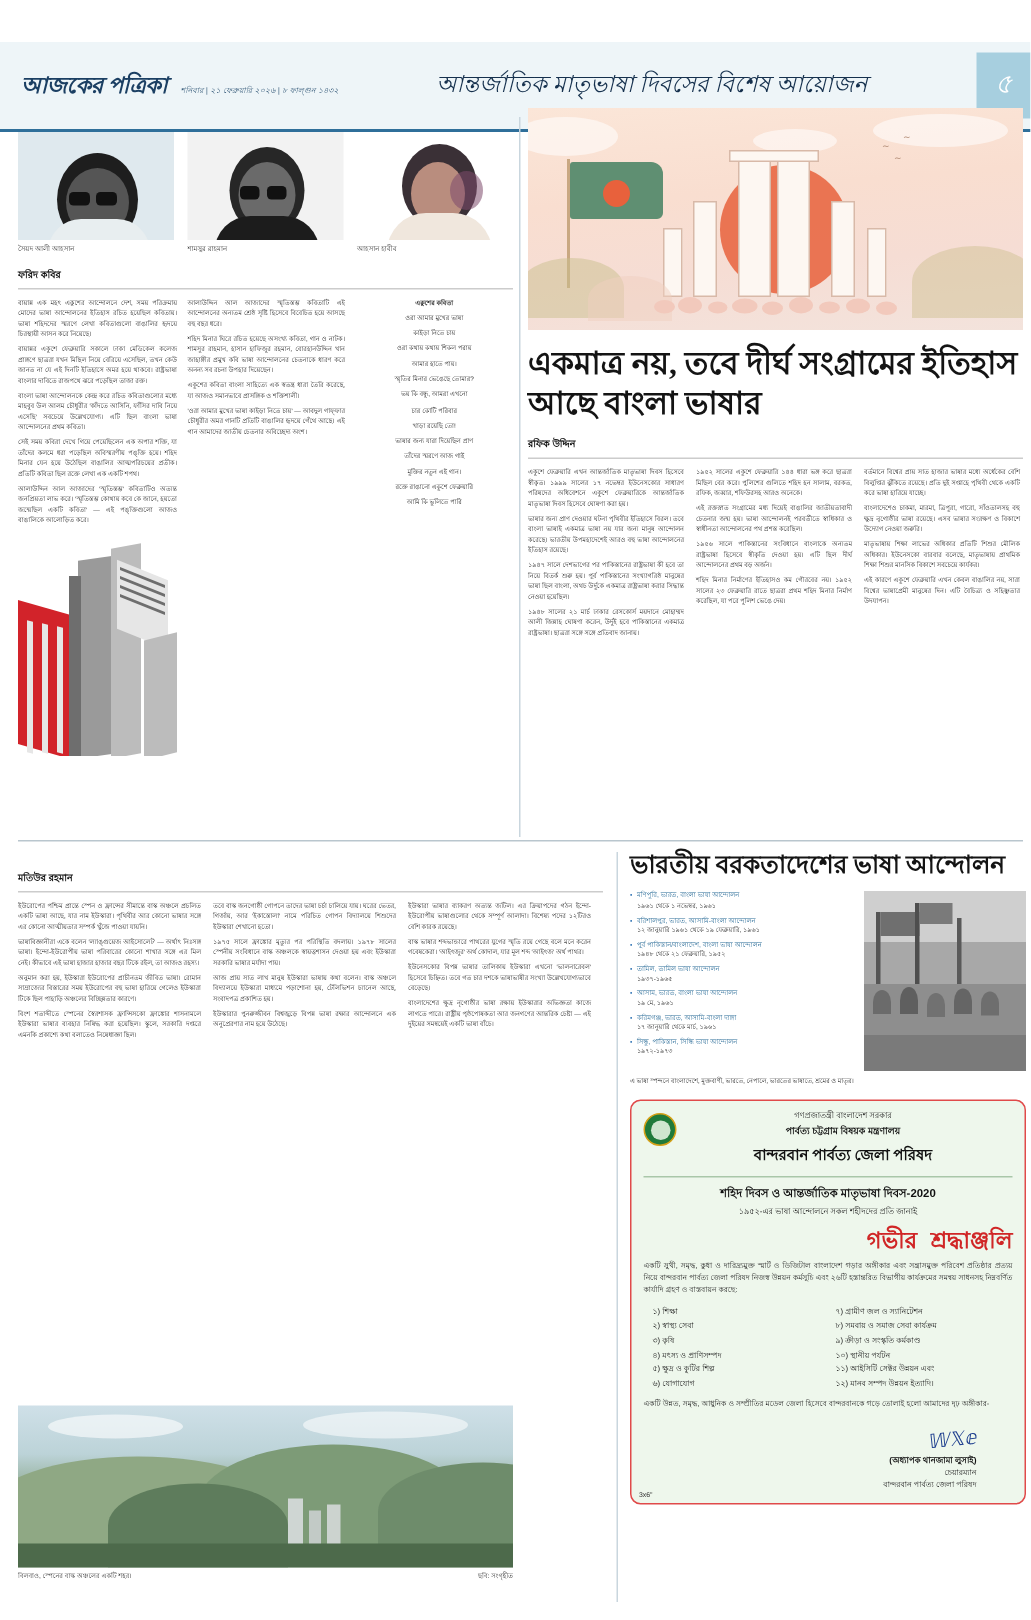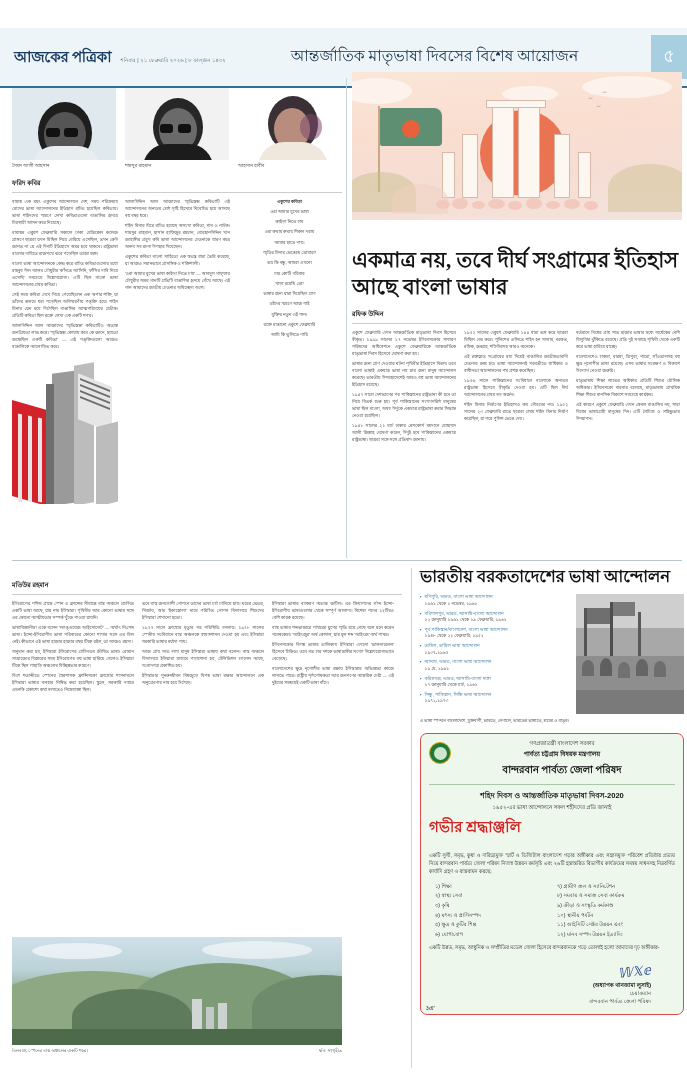--- a/index.html
+++ b/index.html
@@ -8,21 +8,21 @@
     background: #ffffff;
     font-family: "Liberation Sans", "DejaVu Sans", sans-serif;
     overflow: hidden;
   }
   .page { position: relative; width: 687px; height: 1080px; background: #fff; padding: 0; }
 
   
   .masthead {
     position: absolute; left: 0; top: 28px; width: 687px; height: 60px;
     background: #eef5f8; border-bottom: 2px solid #2f6f9a;
-    display: flex; align-items: center;
+    display: flex; align-items: center; font-style: italic;
   }
   .brand-wrap { display: flex; align-items: baseline; gap: 9px; padding-left: 14px; }
   .brand {
     font-family: "Liberation Serif", "DejaVu Serif", serif;
     font-weight: bold; font-size: 15px; color: #1b3f63; letter-spacing: -0.3px;
     white-space: nowrap;
   }
   .brand-date { font-size: 5.2px; color: #3b5f7d; white-space: nowrap; letter-spacing: .1px; }
   .masthead-title {
     flex: 1; text-align: center; font-size: 15.5px; color: #15304d;
@@ -142,22 +142,22 @@
   }
   .ad-logo-in { width: 13px; height: 13px; border-radius: 50%; background: #cfe6cf; }
   .ad-l1 { font-size: 5.4px; color: #1a1a1a; }
   .ad-l2 { font-size: 6.2px; color: #111; font-weight: bold; margin-top: 1px; }
   .ad-l3 { font-size: 10px; color: #111; font-weight: bold; margin-top: 2px;
            font-family: "Liberation Serif","DejaVu Serif",serif; }
   .ad-sep { height: 1px; background: #a9c7a9; margin: 5px 0 4px; }
   .ad-occ { text-align: center; font-size: 7.6px; font-weight: bold; color: #111; }
   .ad-sub { text-align: center; font-size: 5.4px; color: #222; margin-top: 2px; }
   .ad-tribute {
-    text-align: left; font-size: 15px; color: #d02626; font-weight: bold;
-    margin: 3px 0 12px; font-family: Liberation Serif, serif;
+    text-align: right; font-size: 15px; color: #d02626; font-weight: bold;
+    margin: 3px 0 1px; font-family: Liberation Mono, monospace;
   }
   .ad-para { font-size: 5px; line-height: 1.55; color: #1d1d1d; text-align: justify; }
   .ad-list { display: flex; gap: 10px; margin: 6px 0 5px; padding: 0 6px; }
   .ad-list ol { list-style: none; font-size: 5.2px; line-height: 1.85; color: #1a1a1a; flex: 1; }
   .ad-list li { white-space: nowrap; }
   .ad-closing { font-size: 5px; line-height: 1.55; color: #1d1d1d; text-align: justify; }
   .ad-sign { text-align: right; margin-top: 10px; padding-right: 24px; }
   .ad-sig-mark {
     font-family: "Liberation Serif","DejaVu Serif",serif; font-size: 13px;
     color: #20408f; font-style: italic; transform: rotate(-6deg);
@@ -325,21 +325,21 @@
         <div class="rub" style="left:36px;top:3px;width:13px;height:8px;"></div>
         <div class="rub" style="left:52px;top:1px;width:17px;height:10px;"></div>
         <div class="rub" style="left:72px;top:3px;width:14px;height:9px;"></div>
         <div class="rub" style="left:90px;top:0;width:16px;height:11px;"></div>
         <div class="rub" style="left:110px;top:3px;width:14px;height:8px;"></div>
         <div class="rub" style="left:128px;top:1px;width:16px;height:10px;"></div>
         <div class="rub" style="left:148px;top:3px;width:14px;height:9px;"></div>
       </div>
     </div>
 
-    <div class="hl-black" style="margin-top:27px;">একমাত্র নয়, তবে দীর্ঘ সংগ্রামের ইতিহাস আছে বাংলা ভাষার</div>
+    <div class="hl-black" style="margin-top:9px;">একমাত্র নয়, তবে দীর্ঘ সংগ্রামের ইতিহাস আছে বাংলা ভাষার</div>
 
     <div class="byline" style="margin-top:7px;">রফিক উদ্দিন</div>
 
     <div style="display:flex; gap:8px; margin-top:5px;">
       <div style="width:104px;" class="body-txt">
         <p>একুশে ফেব্রুয়ারি এখন আন্তর্জাতিক মাতৃভাষা দিবস হিসেবে স্বীকৃত। ১৯৯৯ সালের ১৭ নভেম্বর ইউনেসকোর সাধারণ পরিষদের অধিবেশনে একুশে ফেব্রুয়ারিকে আন্তর্জাতিক মাতৃভাষা দিবস হিসেবে ঘোষণা করা হয়।</p>
         <p>ভাষার জন্য প্রাণ দেওয়ার ঘটনা পৃথিবীর ইতিহাসে বিরল। তবে বাংলা ভাষাই একমাত্র ভাষা নয় যার জন্য মানুষ আন্দোলন করেছে। ভারতীয় উপমহাদেশেই আরও বহু ভাষা আন্দোলনের ইতিহাস রয়েছে।</p>
         <p>১৯৪৭ সালে দেশভাগের পর পাকিস্তানের রাষ্ট্রভাষা কী হবে তা নিয়ে বিতর্ক শুরু হয়। পূর্ব পাকিস্তানের সংখ্যাগরিষ্ঠ মানুষের ভাষা ছিল বাংলা, অথচ উর্দুকে একমাত্র রাষ্ট্রভাষা করার সিদ্ধান্ত নেওয়া হয়েছিল।</p>
         <p>১৯৪৮ সালের ২১ মার্চ ঢাকার রেসকোর্স ময়দানে মোহাম্মদ আলী জিন্নাহ ঘোষণা করেন, উর্দুই হবে পাকিস্তানের একমাত্র রাষ্ট্রভাষা। ছাত্ররা সঙ্গে সঙ্গে প্রতিবাদ জানায়।</p>
       </div>

